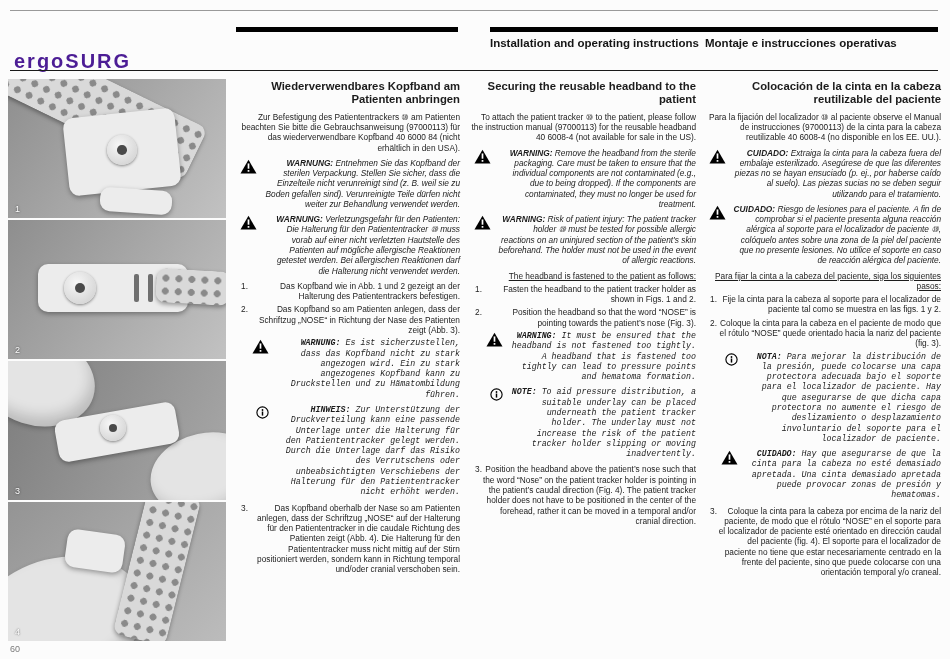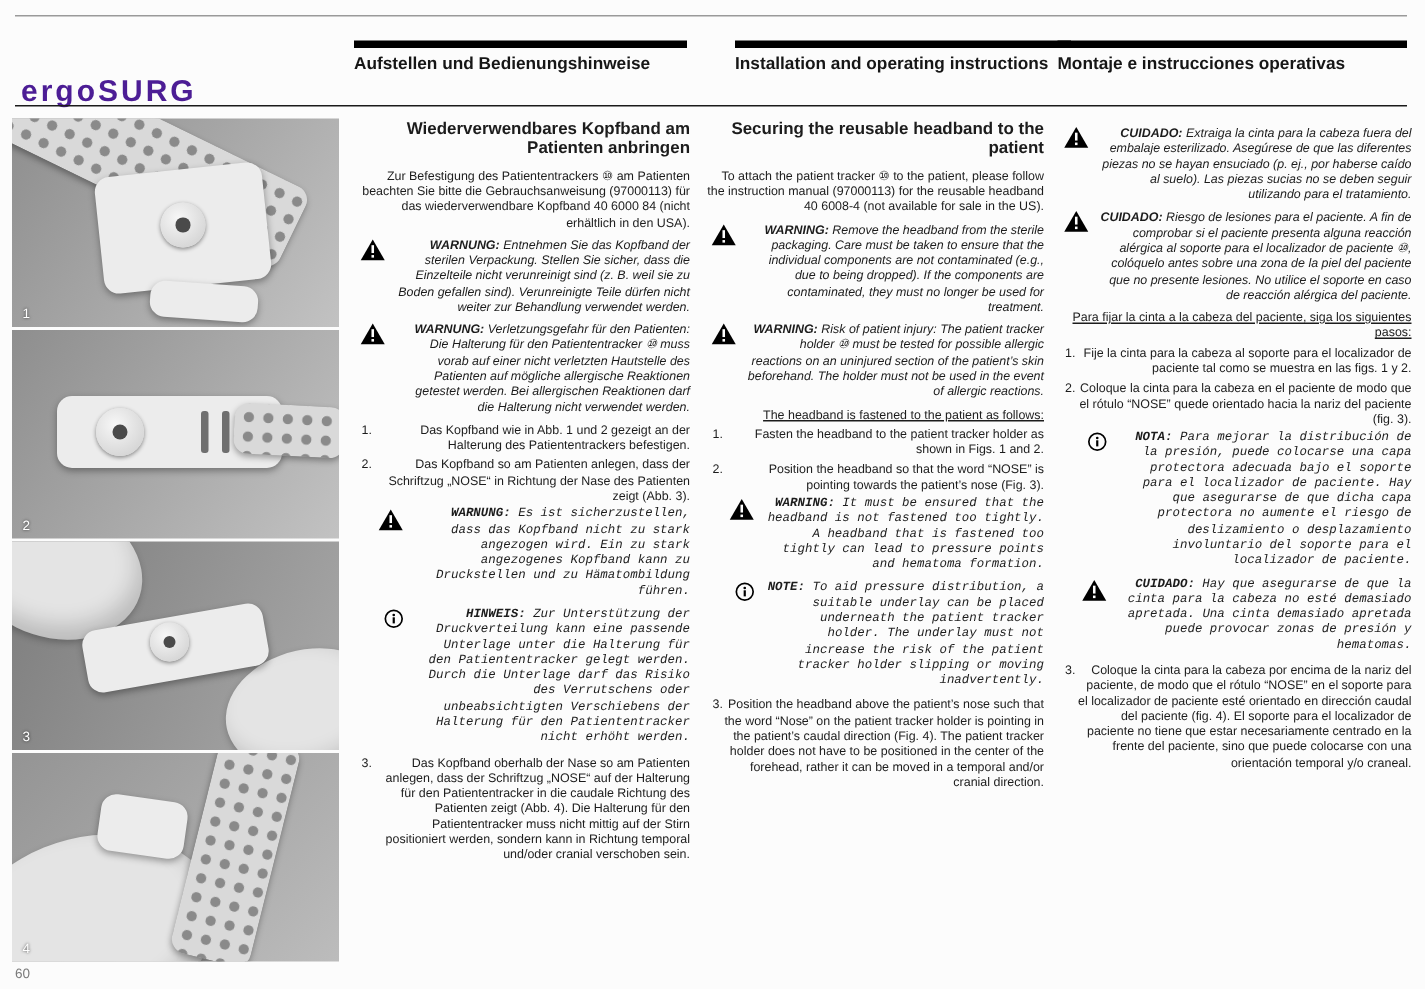--- a/index.html
+++ b/index.html
@@ -83,21 +83,20 @@
 </style>
 </head>
 <body>
 
 <div class="rule top"></div>
 
 <div class="logo">ergoSURG</div>
 
 <div class="hcol" id="hcol-de">
   <div class="hbar"></div>
-  <div class="htitle">Aufstellen und Bedienungshinweise</div>
 </div>
 <div class="hcol" id="hcol-en">
   <div class="hbar"></div>
   <div class="htitle">Installation and operating instructions</div>
 </div>
 <div class="hcol" id="hcol-es">
   <div class="hbar"></div>
   <div class="htitle">Montaje e instrucciones operativas</div>
 </div>
 
@@ -242,20 +241,22 @@
     <p class="adv-text"><span class="adv-label">NOTE:</span> <span>To aid pressure distribution, a suitable underlay can be placed underneath the patient tracker holder. The underlay must not increase the risk of the patient tracker holder slipping or moving inadvertently.</span></p>
   </div>
 
   <div class="step">
     <span class="step-num">3.</span>
     <span class="step-text">Position the headband above the patient’s nose such that the word “Nose” on the patient tracker holder is pointing in the patient’s caudal direction (Fig. 4). The patient tracker holder does not have to be positioned in the center of the forehead, rather it can be moved in a temporal and/or cranial direction.</span>
   </div>
 </section>
 
 <section class="tcol" id="col-es">
+  <h3 class="col-heading">Colocación de la cinta en la cabeza reutilizable del paciente</h3>
+  <p class="body">Para la fijación del localizador ⑩ al paciente observe el Manual de instrucciones (97000113) de la cinta para la cabeza reutilizable 40 6008-4 (no disponible en los EE. UU.).</p>
 
   <div class="advisory">
     <span class="adv-icon"><svg width="17" height="15" viewBox="0 0 24 21">
           <path d="M12 0.8 L23.3 20.4 L0.7 20.4 Z" fill="#000"></path>
           <rect x="10.8" y="6.2" width="2.4" height="7.4" fill="#fff"></rect>
           <rect x="10.8" y="15.5" width="2.4" height="2.4" fill="#fff"></rect>
         </svg></span>
     <p class="adv-text"><span class="adv-label">CUIDADO:</span> <span>Extraiga la cinta para la cabeza fuera del embalaje esterilizado. Asegúrese de que las diferentes piezas no se hayan ensuciado (p. ej., por haberse caído al suelo). Las piezas sucias no se deben seguir utilizando para el tratamiento.</span></p>
   </div>
 

